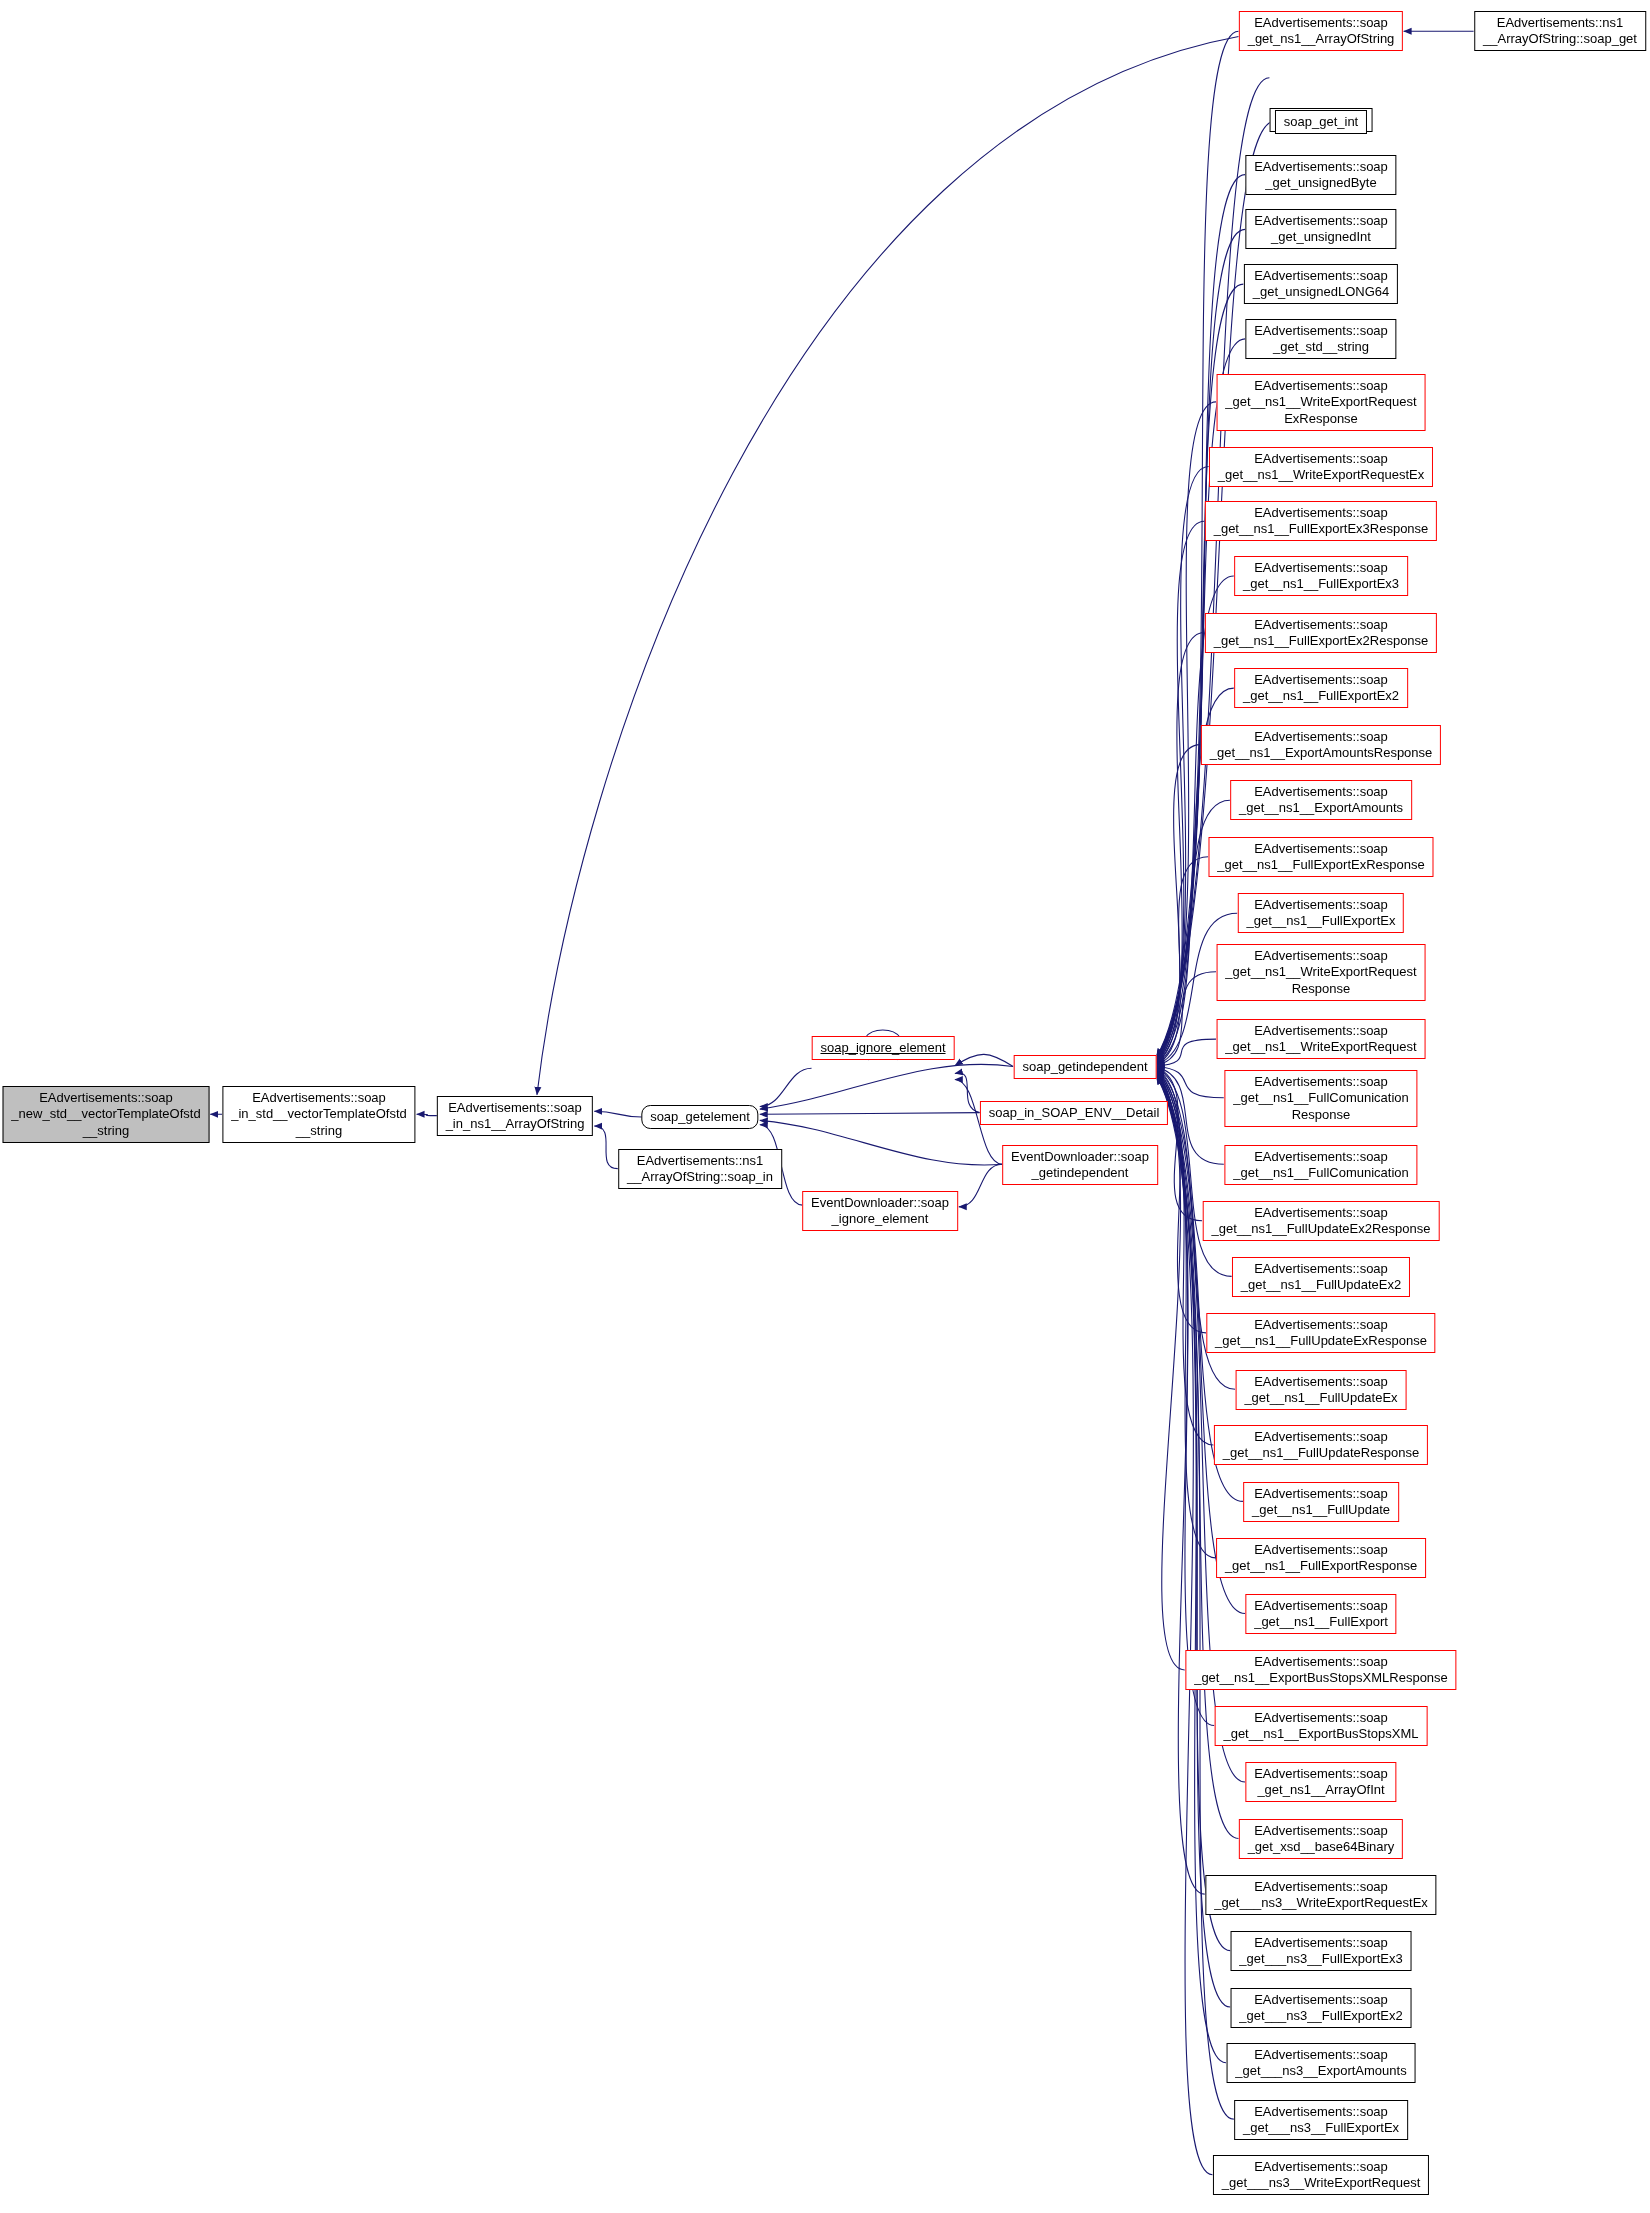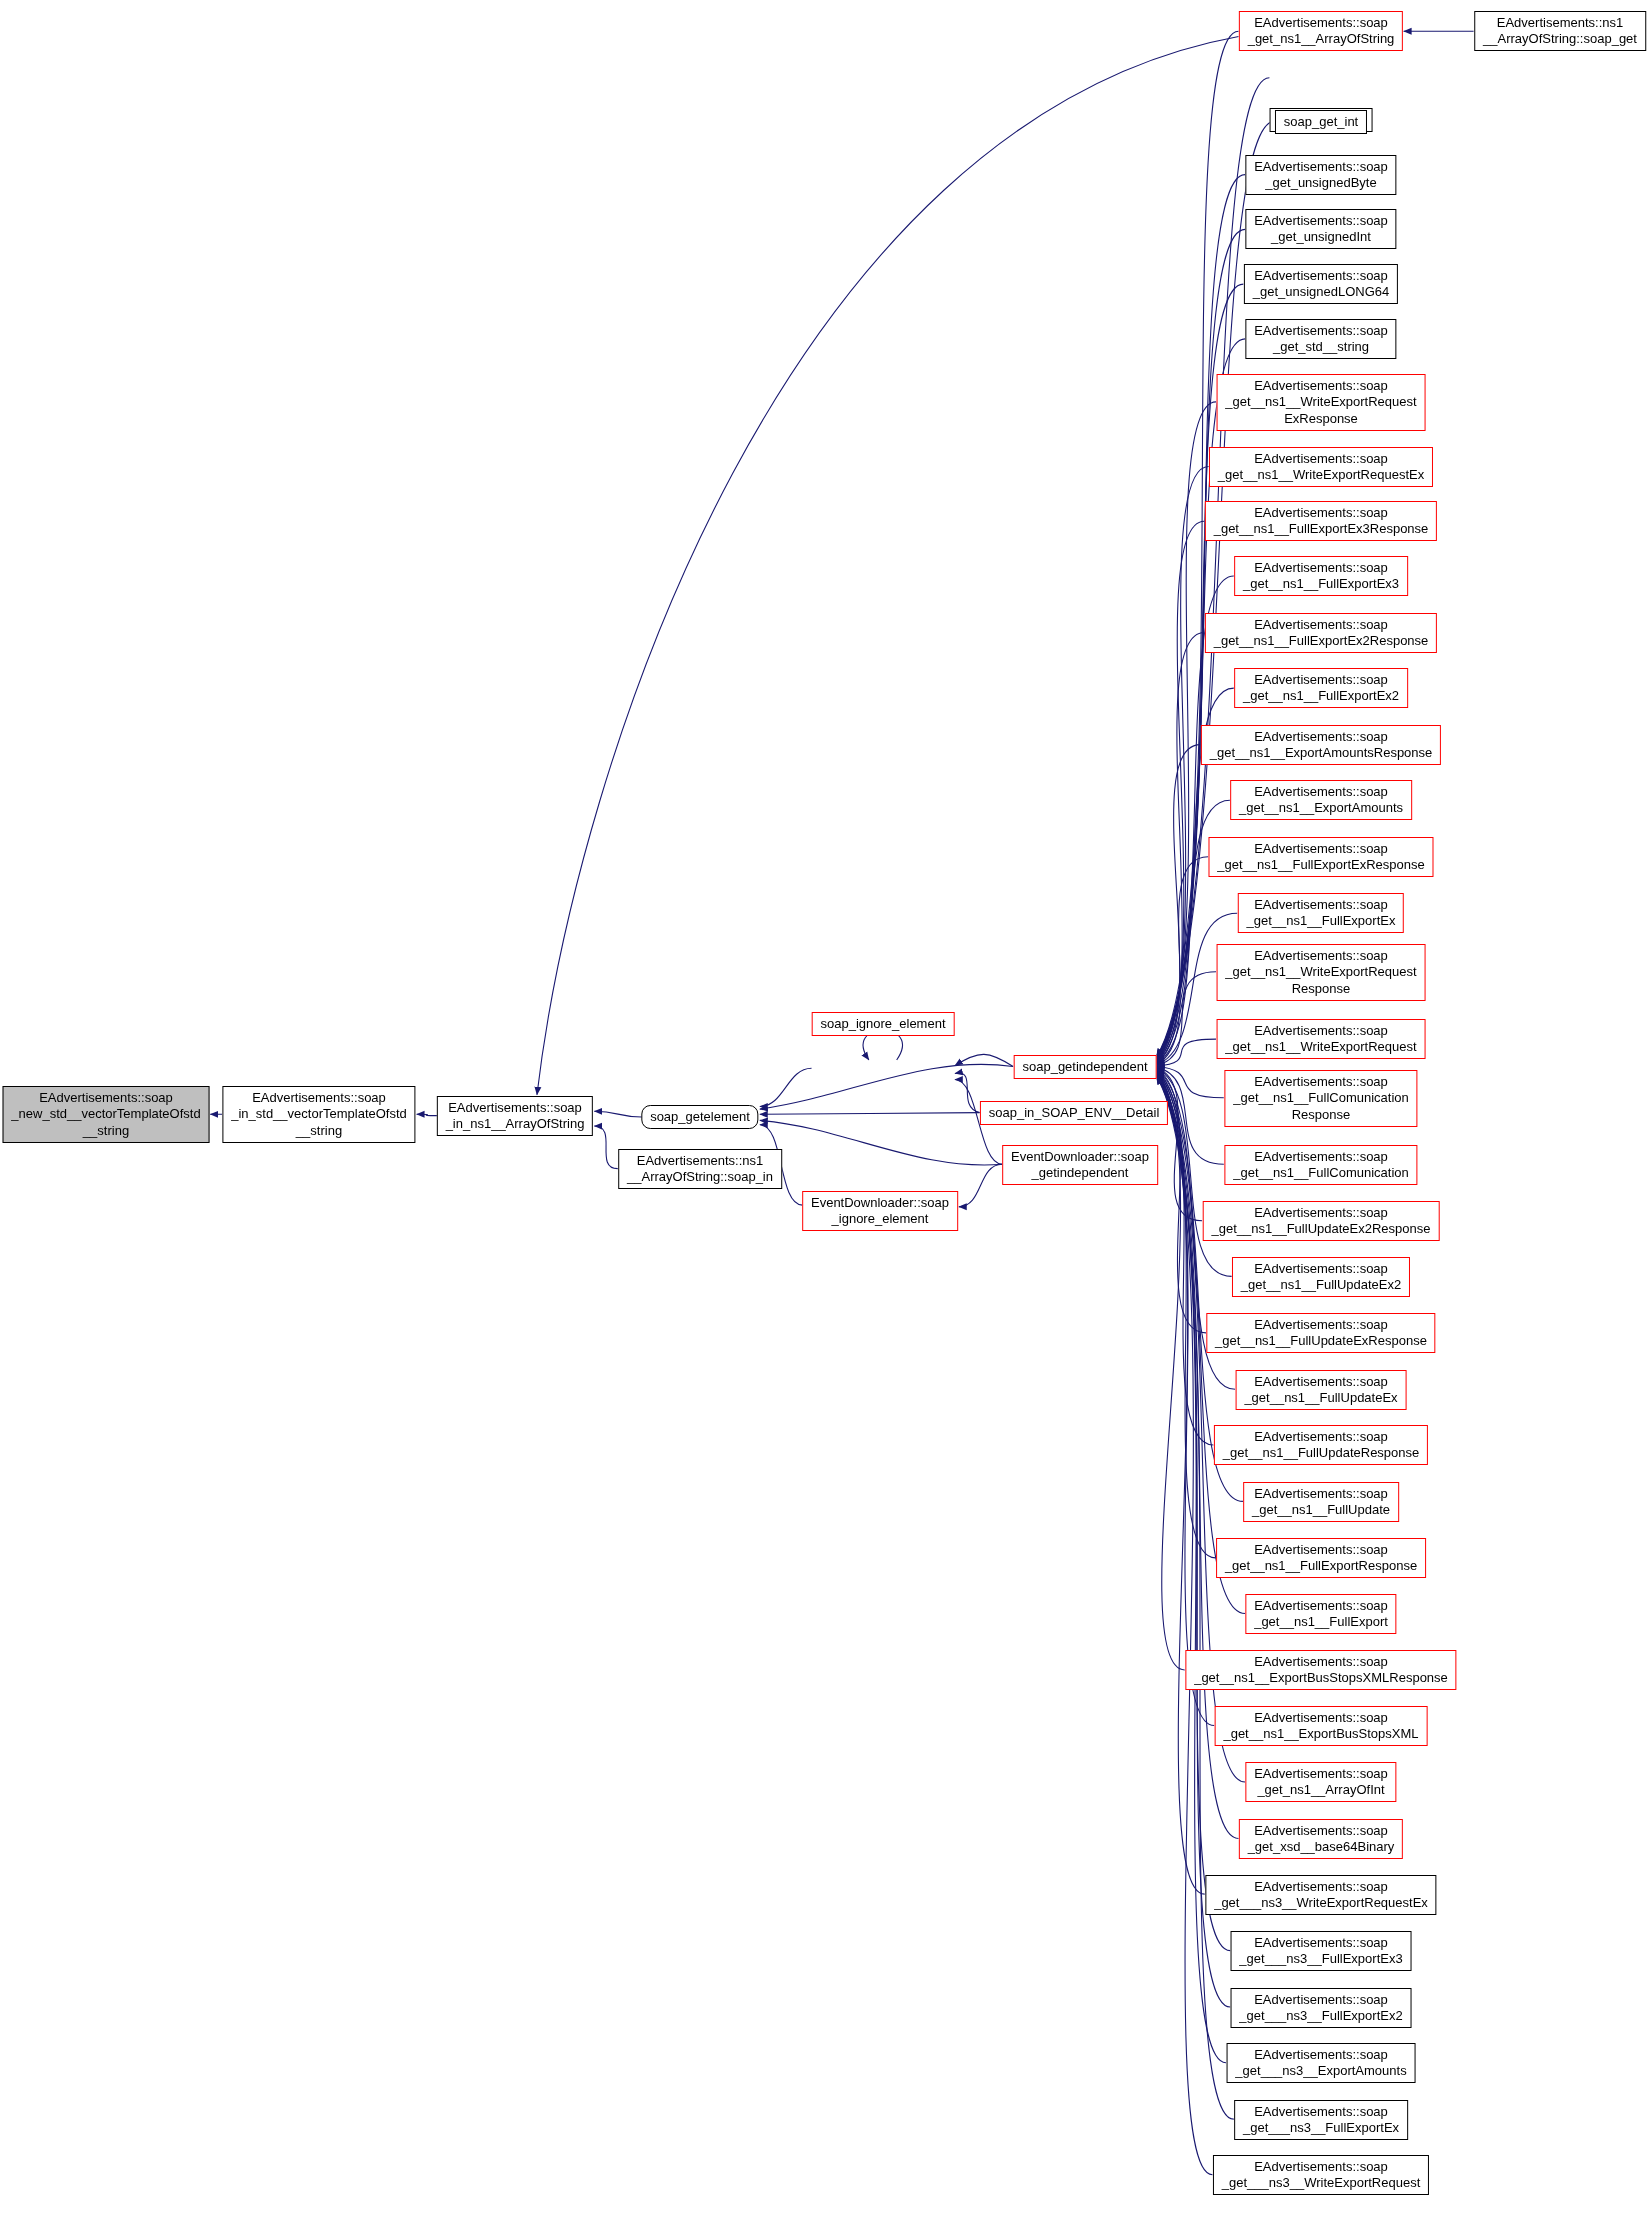--- a/index.html
+++ b/index.html
@@ -108,21 +108,21 @@
       <div>EAdvertisements::soap</div>
       <div>_in_ns1__ArrayOfString</div>
     </div>
     <div class="node node-plain" style="left: 700px; top: 1149px;">
       <div>EAdvertisements::ns1</div>
       <div>__ArrayOfString::soap_in</div>
     </div>
     <div class="node node-plain" style="left: 700px; top: 1105px; border-radius: 9px;">
       <div>soap_getelement</div>
     </div>
-    <div class="node node-red" style="left: 883px; top: 1012px;">
+    <div class="node node-red" style="left: 883px; top: 1036px; text-decoration: underline;">
       <div>soap_ignore_element</div>
     </div>
     <div class="node node-red" style="left: 880px; top: 1191px;">
       <div>EventDownloader::soap</div>
       <div>_ignore_element</div>
     </div>
     <div class="node node-red" style="left: 1085px; top: 1055px; text-align: center;">
       <div>soap_getindependent</div>
     </div>
     <div class="node node-red" style="left: 1074px; top: 1101px;">

